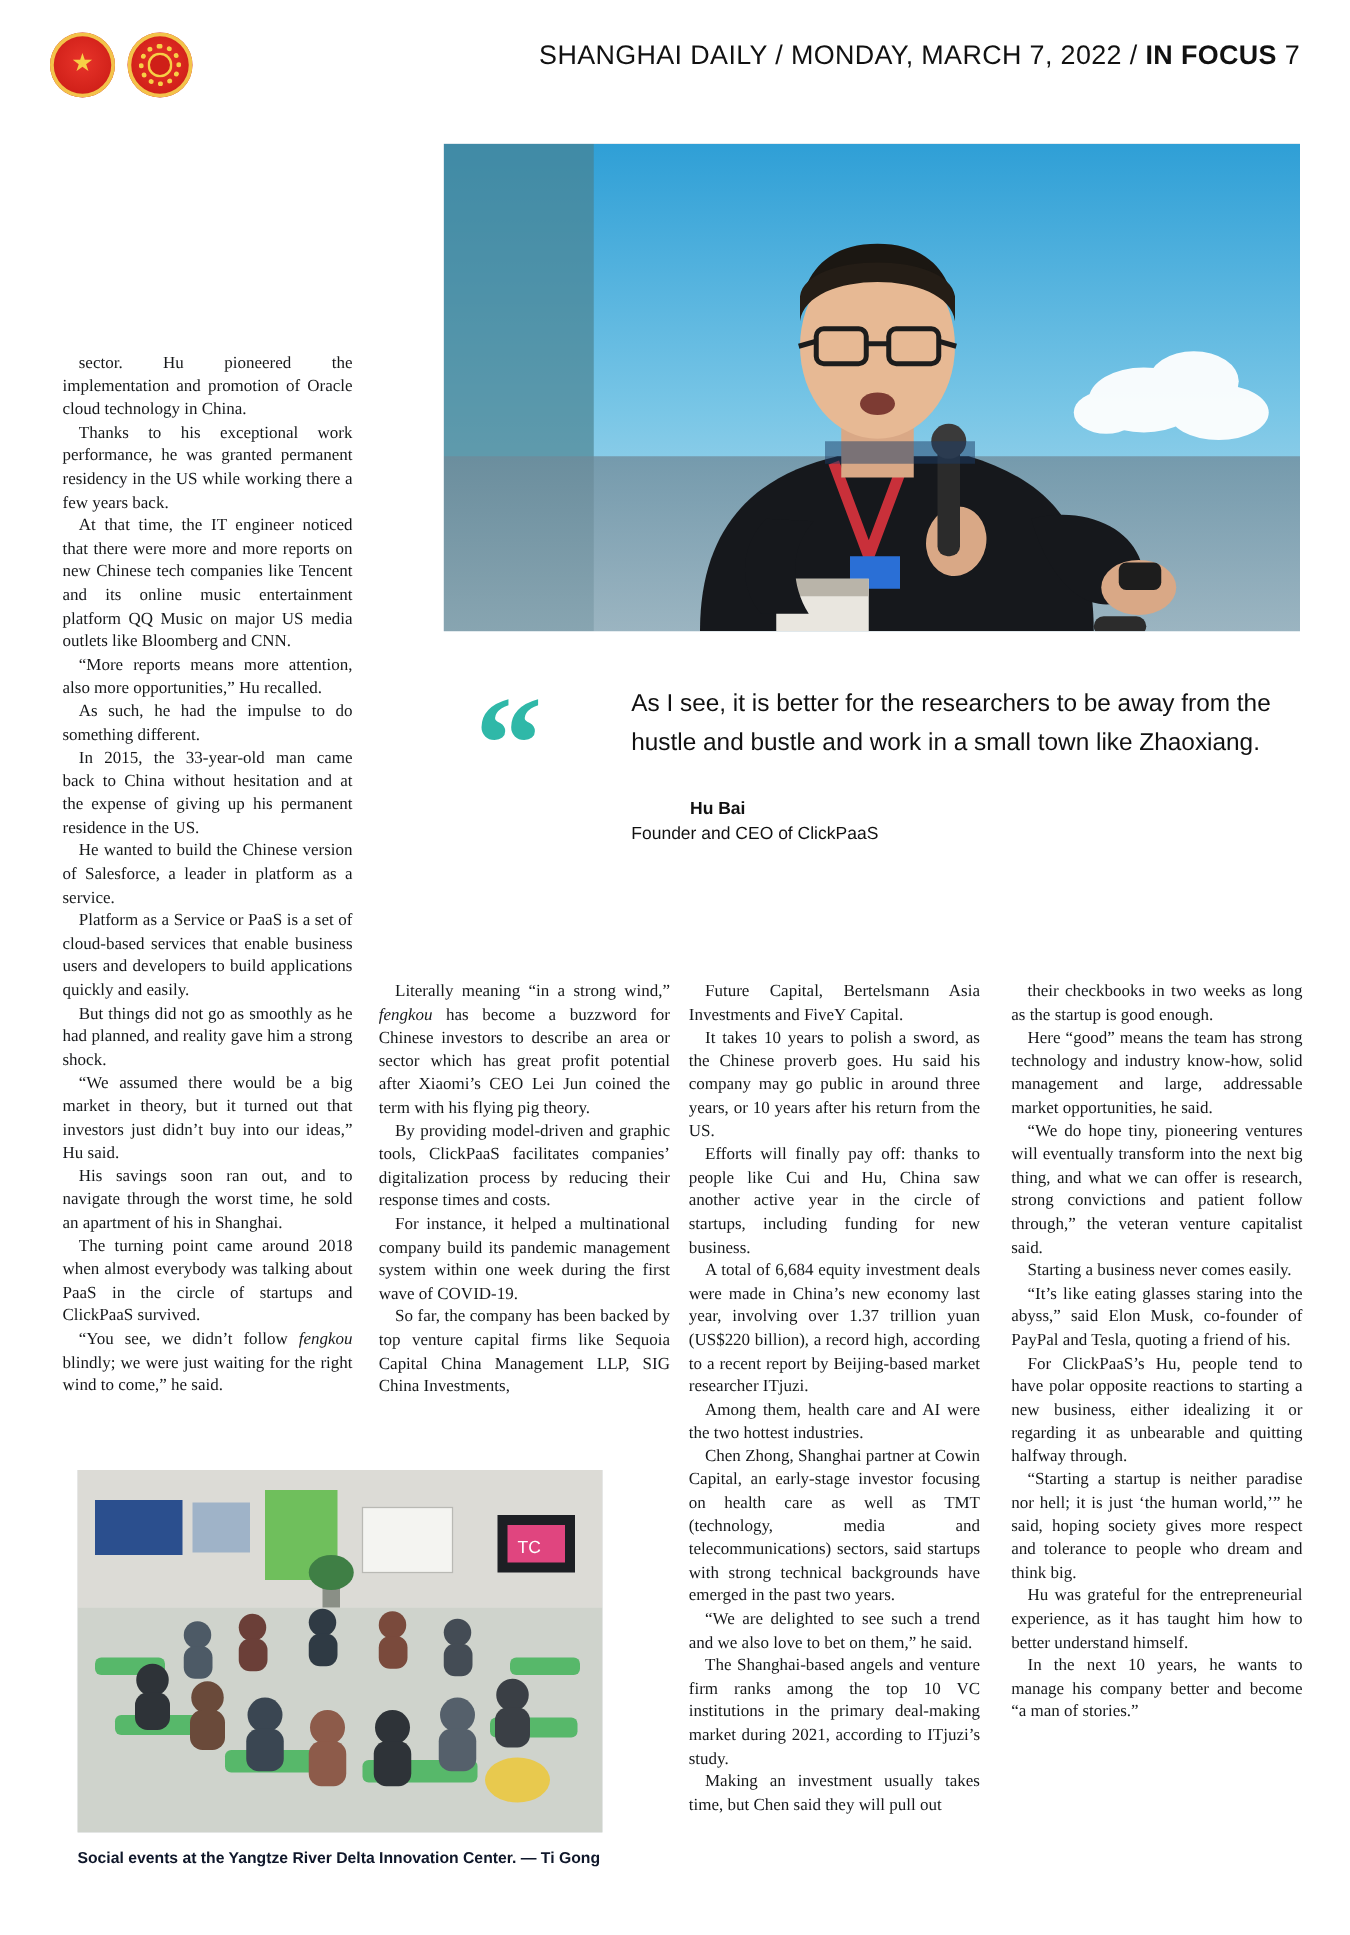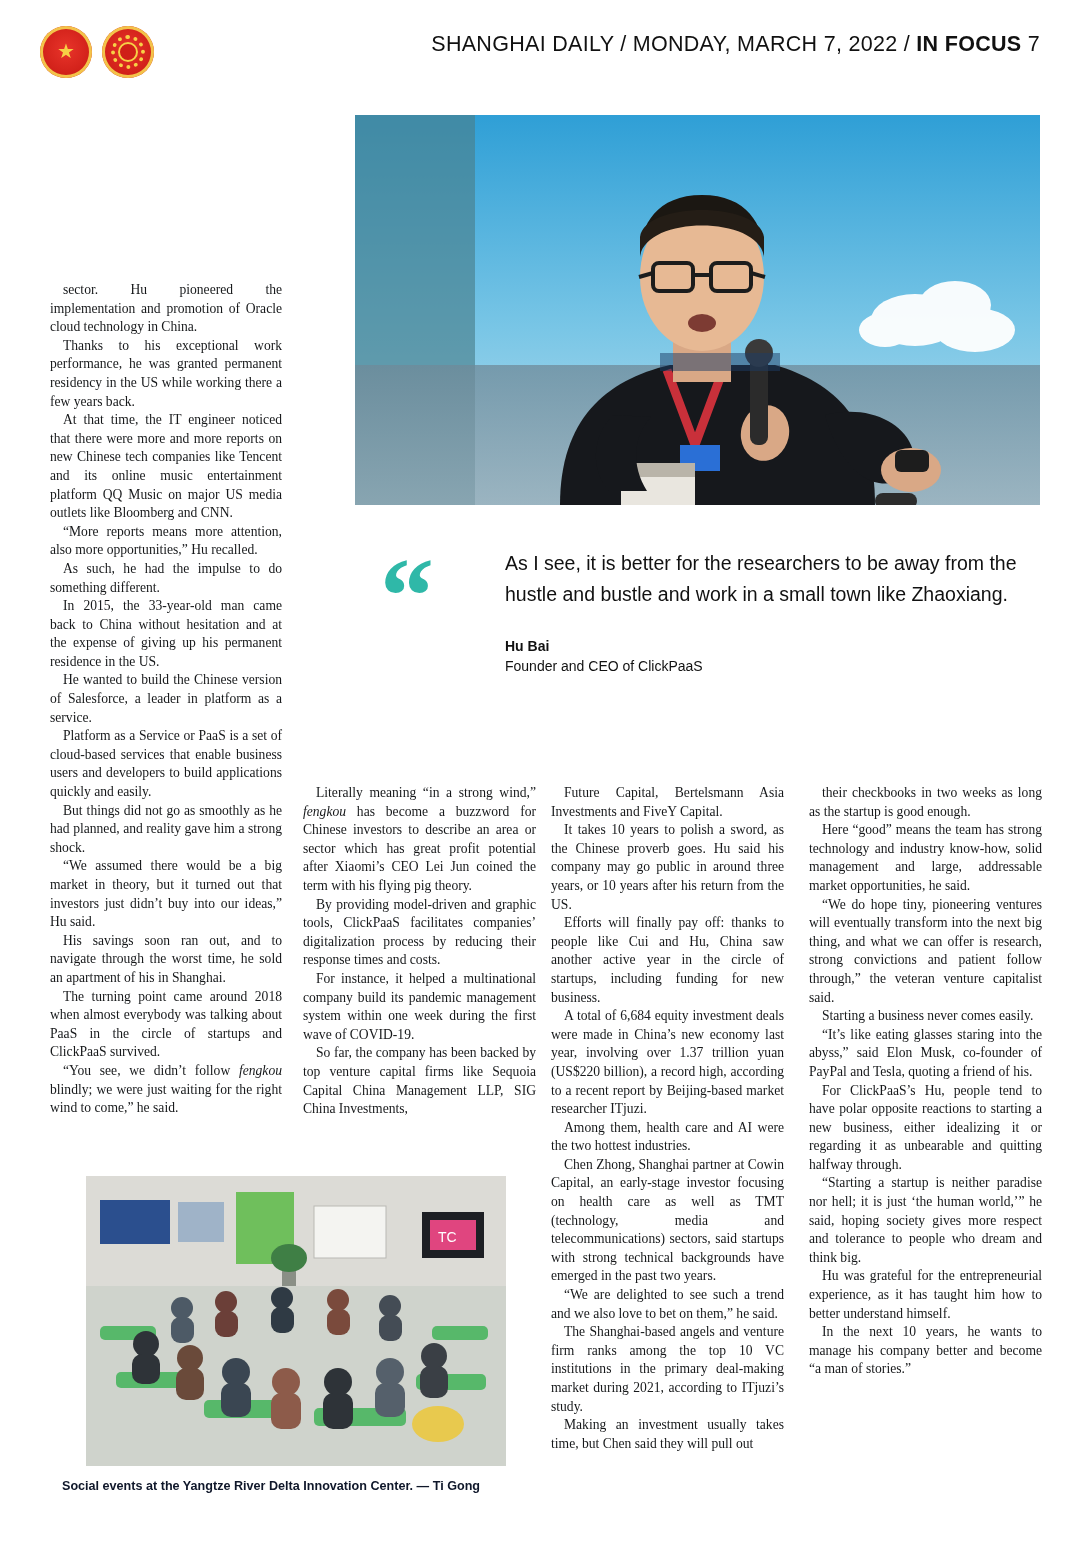--- a/index.html
+++ b/index.html
@@ -70,21 +70,21 @@
   .quote-body {
     margin-left:150px;
     font-family:"Liberation Sans", sans-serif;
     font-size:19.5px; line-height:31px; color:#111;
   }
   .quote-attrib {
     margin-left:150px; margin-top:26px;
     font-family:"Liberation Sans", sans-serif;
     font-size:14px; line-height:20px; color:#111;
   }
-  .quote-attrib .name { font-weight:bold; }
+  .quote-attrib .name { font-weight:bold;margin-left:47px; }
 
   
   .col {
     position:absolute;
     font-family:"Liberation Serif", serif;
     font-size:13.6px;
     line-height:18.6px;
     text-align:justify;
     color:#16181a;
   }
@@ -93,21 +93,21 @@
   .col i { font-style:italic; }
 
   #col1 { left:50px; top:281px; width:232px; }
   #col2 { left:303px; top:784px; width:233px; }
   #col3 { left:551px; top:784px; width:233px; }
   #col4 { left:809px; top:784px; width:233px; }
 
   
   .bottom-photo {
     position:absolute; left:62px; top:1176px; width:420px; height:290px;
-    overflow:hidden; background:#cfd6d2;margin-left:24px;
+    overflow:hidden; background:#cfd6d2;
   }
   .bottom-caption {
     position:absolute; left:62px; top:1478px; width:430px;
     font-family:"Liberation Sans", sans-serif;
     font-size:12.6px; font-weight:bold; color:#0f172a; line-height:16px;
   }
 </style>
 </head>
 <body>
 

